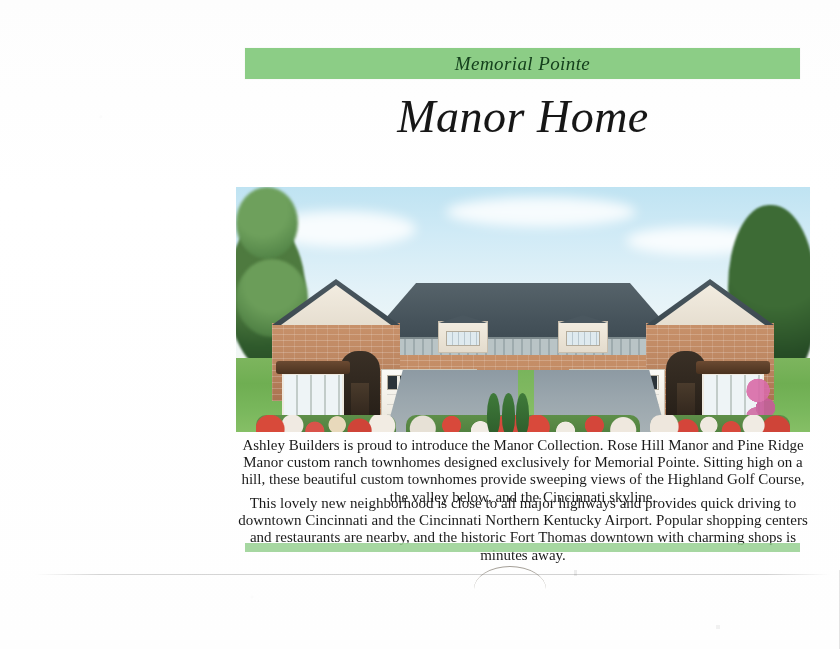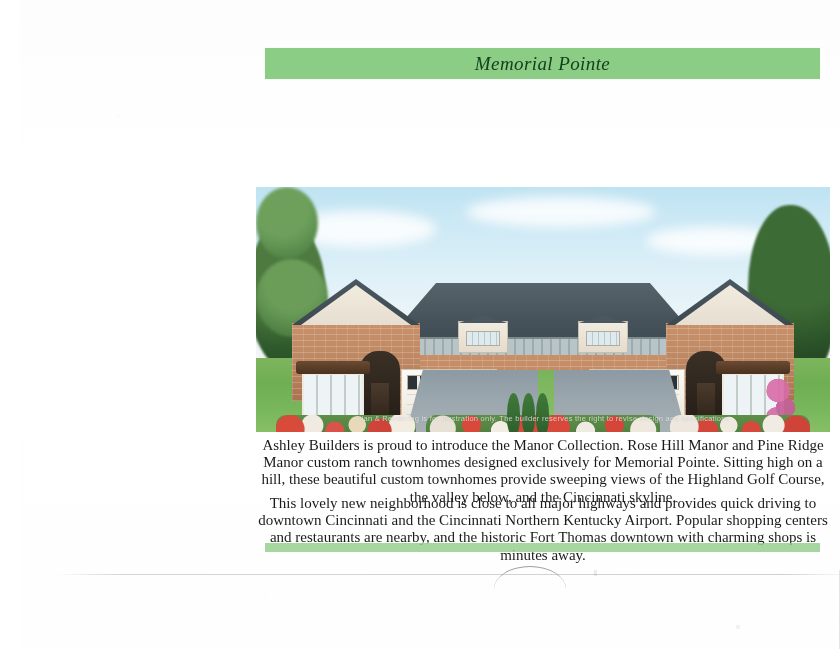--- a/index.html
+++ b/index.html
@@ -12,21 +12,20 @@
   
   #page{
     position:absolute;inset:0;
     background:
       radial-gradient(circle at 12% 18%, rgba(0,0,0,.012) 0 1px, transparent 2px),
       radial-gradient(circle at 38% 9%, rgba(0,0,0,.02) 0 1px, transparent 2px),
       radial-gradient(circle at 58% 72%, rgba(0,0,0,.015) 0 1px, transparent 2px),
       radial-gradient(circle at 30% 92%, rgba(0,0,0,.012) 0 1px, transparent 2px),
       radial-gradient(circle at 86% 34%, rgba(0,0,0,.01) 0 1px, transparent 2px),
       linear-gradient(180deg,#fdfdfd 0%,#ffffff 30%,#fefefe 100%);
-    margin-left: 20px;
   }
   
   #banner{
     position:absolute;left:245px;top:48px;width:555px;height:31px;
     background:#8ccd86;
     box-shadow:0 0 0 .5px rgba(0,0,0,.03);
   }
   #banner-text{
     position:absolute;left:245px;top:48px;width:555px;height:31px;
     display:flex;align-items:center;justify-content:center;
@@ -280,20 +279,21 @@
 </style>
 </head>
 <body>
 
 <div id="page">
 
   <div id="banner"></div>
   <div id="banner-text">Memorial Pointe</div>
 
   <div id="headline">
+    <span class="l2">Manor Home</span>
   </div>
 
   <div id="render">
     <div class="sky"></div>
     <div class="cloud" style="left:30px;top:24px;width:150px;height:36px;"></div>
     <div class="cloud" style="left:210px;top:10px;width:190px;height:30px;"></div>
     <div class="cloud" style="left:390px;top:40px;width:140px;height:28px;"></div>
 
     <div class="treeline"></div>
     <div class="bigtree bigtreeL"></div>
@@ -360,21 +360,20 @@
     </div>
 
     <div class="flowers fl1"></div>
     <div class="flowers fl2"></div>
     <div class="flowers fl3"></div>
     <div class="flowers fl4"></div>
     <div class="ever everA"></div>
     <div class="ever everB"></div>
     <div class="ever everC"></div>
 
-    <div id="disclaimer">Plan &amp; Rendering is for illustration only. The builder reserves the right to revise design and specifications</div>
   </div>
 
   <div class="para" id="para1">Ashley Builders is proud to introduce the Manor Collection. Rose Hill Manor and Pine Ridge Manor custom ranch townhomes designed exclusively for Memorial Pointe. Sitting high on a hill, these beautiful custom townhomes provide sweeping views of the Highland Golf Course, the valley below, and the Cincinnati skyline.</div>
   <div class="para" id="para2">This lovely new neighborhood is close to all major highways and provides quick driving to downtown Cincinnati and the Cincinnati Northern Kentucky Airport. Popular shopping centers and restaurants are nearby, and the historic Fort Thomas downtown with charming shops is minutes away.</div>
 
   <div id="footbar"></div>
   <div id="seam"></div>
   <div id="arc"></div>
   <div id="speck1"></div>
   <div id="speck2"></div>

